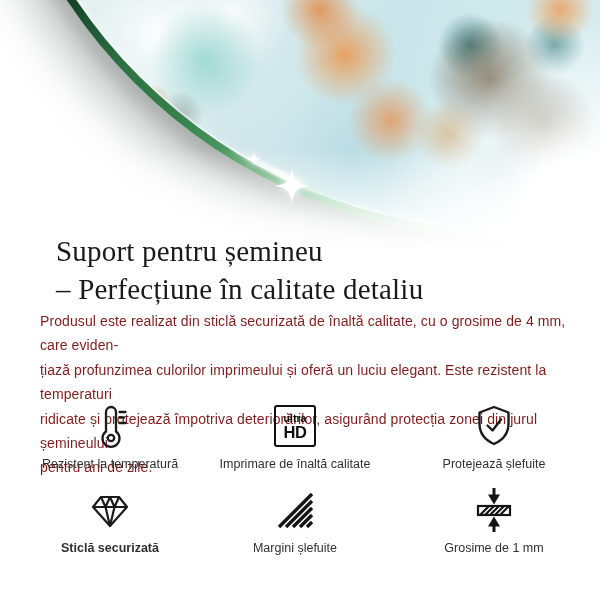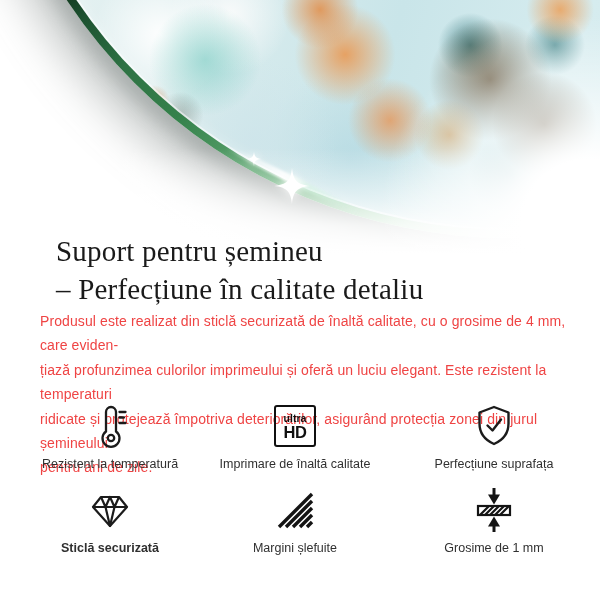--- a/index.html
+++ b/index.html
@@ -62,21 +62,21 @@
   .sparkle.main{left:272px;top:166px;}
   .sparkle.small{left:246px;top:151px;}
   
   .title{
     position:absolute;left:56px;top:232px;width:540px;
     font-family:"Liberation Serif", serif;font-weight:400;
     font-size:29px;line-height:38px;color:#1a1a1a;letter-spacing:0.2px;
   }
   .desc{
     position:absolute;left:40px;top:309px;width:540px;
-    font-size:14px;line-height:24.4px;color:#ef4444;letter-spacing:0.1px;
+    font-size:14px;line-height:24.4px;color:#7f1d1d;letter-spacing:0.1px;
   }
   
   .feat{position:absolute;display:flex;flex-direction:column;align-items:center;gap:7px;text-align:center;}
   .feat .icon-box{height:48px;display:flex;align-items:center;justify-content:center;}
   .feat .label{font-size:12.5px;color:#303030;line-height:15px;}
   .uhd-box{
     width:42px;height:42px;border:2.6px solid #101010;border-radius:3px;box-sizing:border-box;
     display:flex;flex-direction:column;align-items:center;justify-content:center;color:#101010;
   }
   .uhd-top{font-size:10.5px;line-height:11px;font-weight:600;letter-spacing:0;}
@@ -143,21 +143,21 @@
       <span class="label">Imprimare de înaltă calitate</span>
     </div>
 
     <div class="feat" style="left:404px;top:402px;width:180px;">
       <div class="icon-box">
         <svg class="fi" width="48" height="48" viewBox="0 0 48 48" fill="none" stroke="#1b1b1b" stroke-width="2.4" stroke-linejoin="round" stroke-linecap="round">
           <path d="M24,5 L38.5,10.5 V21.5 C38.5,31.5 32,38.5 24,42 C16,38.5 9.5,31.5 9.5,21.5 V10.5 Z"></path>
           <path d="M17.5,23.5 L22.5,28.5 L31,17.5"></path>
         </svg>
       </div>
-      <span class="label">Perfecțiune suprafața</span>
+      <span class="label">Protejează șlefuite</span>
     </div>
 
     <div class="feat" style="left:25px;top:486px;width:170px;font-weight:bold;">
       <div class="icon-box">
         <svg class="fi" width="44" height="44" viewBox="0 0 44 44" fill="none" stroke="#1b1b1b" stroke-width="2.2" stroke-linejoin="round">
           <path d="M13,9 H31 L39,19 L22,38 L5,19 Z"></path>
           <path d="M5,19 H39"></path>
           <path d="M13,9 L17.5,19 L22,9 L26.5,19 L31,9"></path>
           <path d="M17.5,19 L22,38 L26.5,19"></path>
         </svg>

